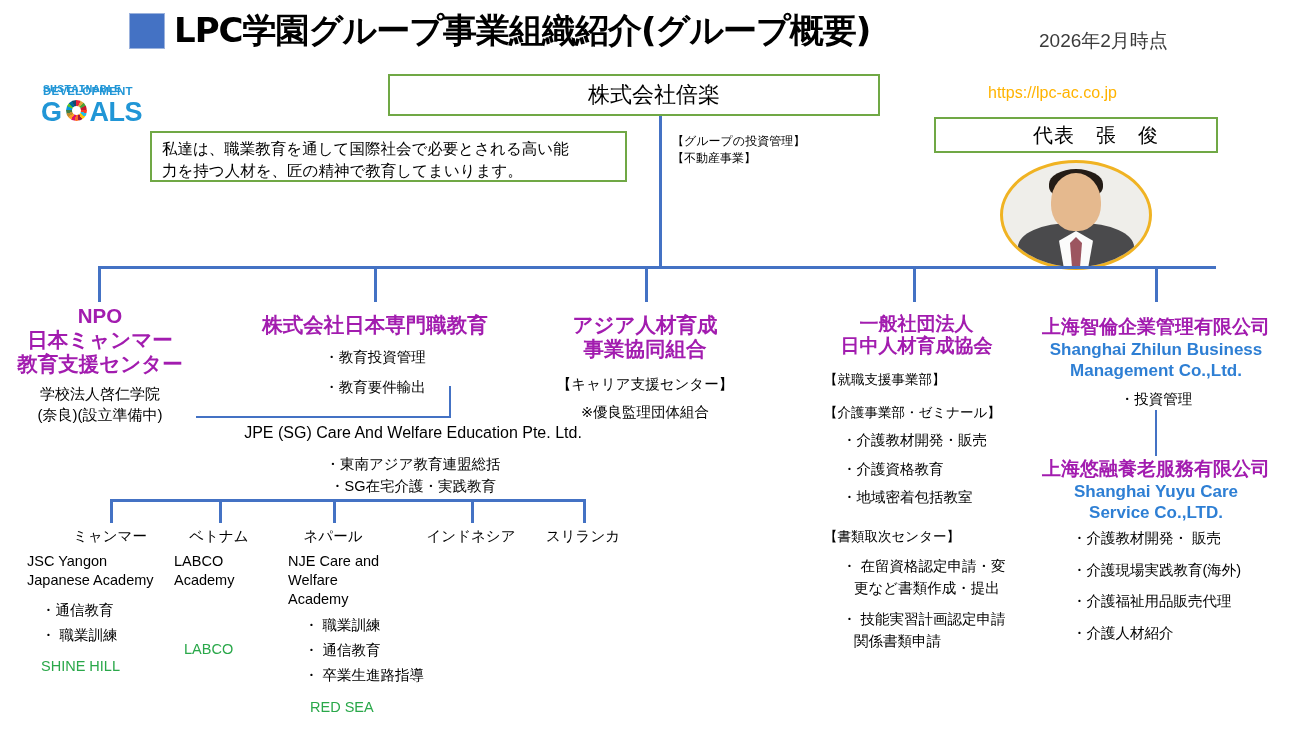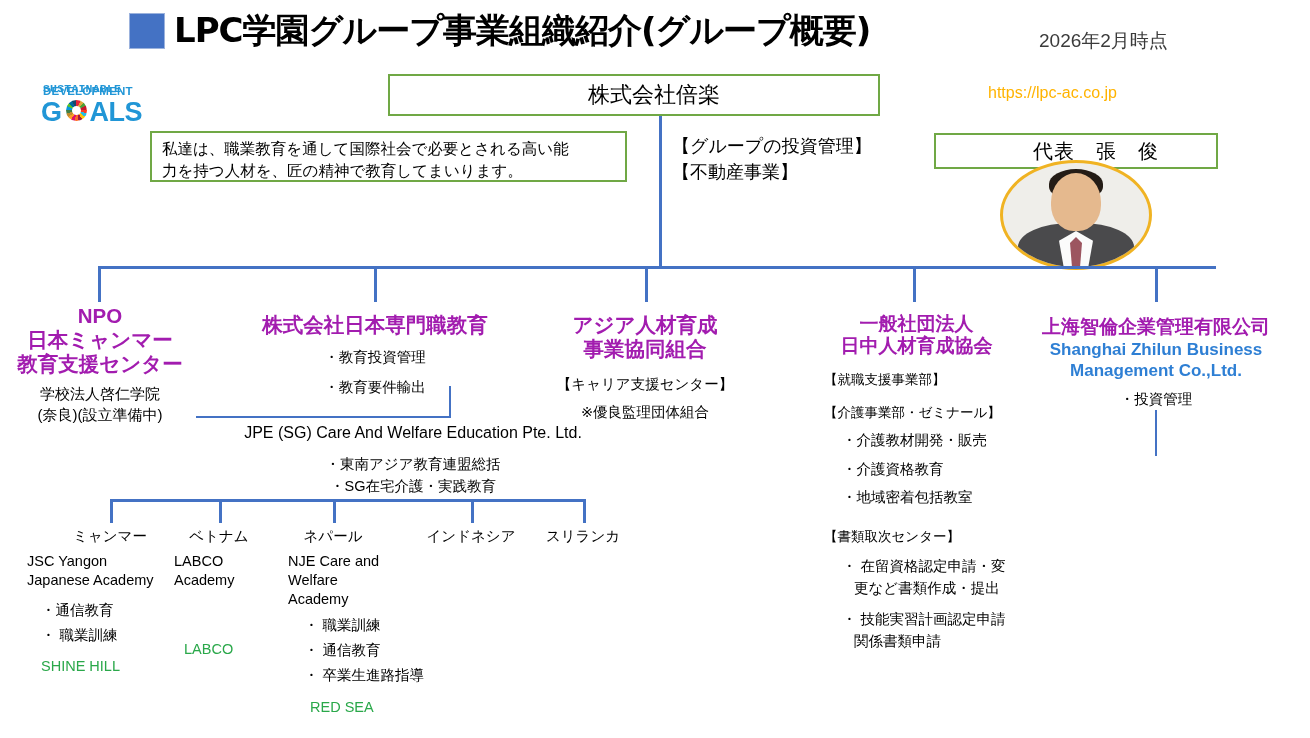--- a/index.html
+++ b/index.html
@@ -67,32 +67,32 @@
   }
   #top-company-name { font-size: 22px; color: #000; }
 
   #mission-box {
     left: 150px; top: 131px; width: 477px; height: 51px;
     padding: 5px 10px 0 10px;
   }
   .mission-line { font-size: 15.5px; color: #000; line-height: 1.45; }
 
   #rep-box {
-    left: 934px; top: 133px; width: 284px; height: 36px;
+    left: 934px; top: 117px; width: 284px; height: 36px;
     display: flex; align-items: center; justify-content: center;
   }
   #rep-name { font-size: 20px; color: #000; letter-spacing: 1px; }
 
   #site-url {
     left: 988px; top: 84px; font-size: 16px; color: #ffb300; white-space: nowrap;
   }
 
   
   #trunk-notes { left: 672px; top: 133px; }
-  .trunk-note { font-size: 18px; color: #000; line-height: 1.45; white-space: nowrap; }
+  .trunk-note { font-size: 12px; color: #000; line-height: 1.45; white-space: nowrap; }
 
   
   #portrait {
     left: 1000px; top: 160px; width: 152px; height: 110px;
     border-radius: 50%; border: 3px solid #f0b323; overflow: hidden;
     background: #efeeea;
   }
   #portrait .head {
     position: absolute; left: 50%; top: 10px; transform: translateX(-50%);
     width: 50px; height: 58px; border-radius: 50% 50% 45% 45%; background: #e5b98e;
@@ -293,14 +293,25 @@
 
   <div class="col" style="left:1020px; top:316px; width:272px;">
     <div class="col-head sz19">上海智倫企業管理有限公司</div>
     <div class="en-sub" style="margin-top:2px;">Shanghai Zhilun Business</div>
     <div class="en-sub">Management Co.,Ltd.</div>
     <div class="body-txt" style="margin-top:8px;">・投資管理</div>
   </div>
 
   <div class="abs v-line-thin" style="left:1155px; top:410px; height:46px;"></div>
 
+  <div class="col" style="left:1020px; top:458px; width:272px;">
+    <div class="col-head sz19">上海悠融養老服務有限公司</div>
+    <div class="en-sub" style="margin-top:2px;">Shanghai Yuyu Care</div>
+    <div class="en-sub">Service Co.,LTD.</div>
+    <ul class="dotlist" style="margin-top:4px;margin-left:52px;">
+      <li style="margin-bottom:9px;">・介護教材開発・ 販売</li>
+      <li style="margin-bottom:9px;">・介護現場実践教育(海外)</li>
+      <li style="margin-bottom:9px;">・介護福祉用品販売代理</li>
+      <li>・介護人材紹介</li>
+    </ul>
+  </div>
 
 </div>
 
 </body></html>

